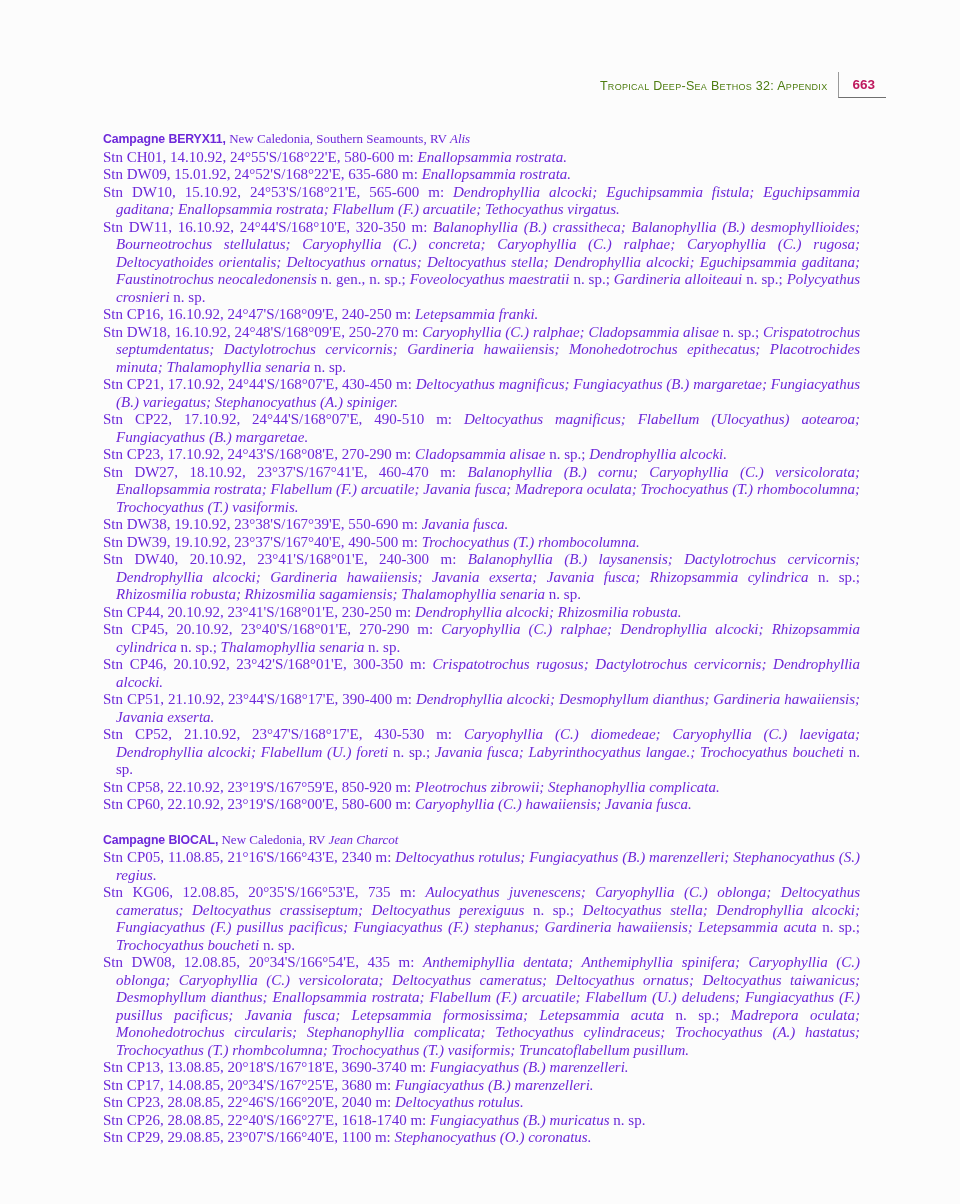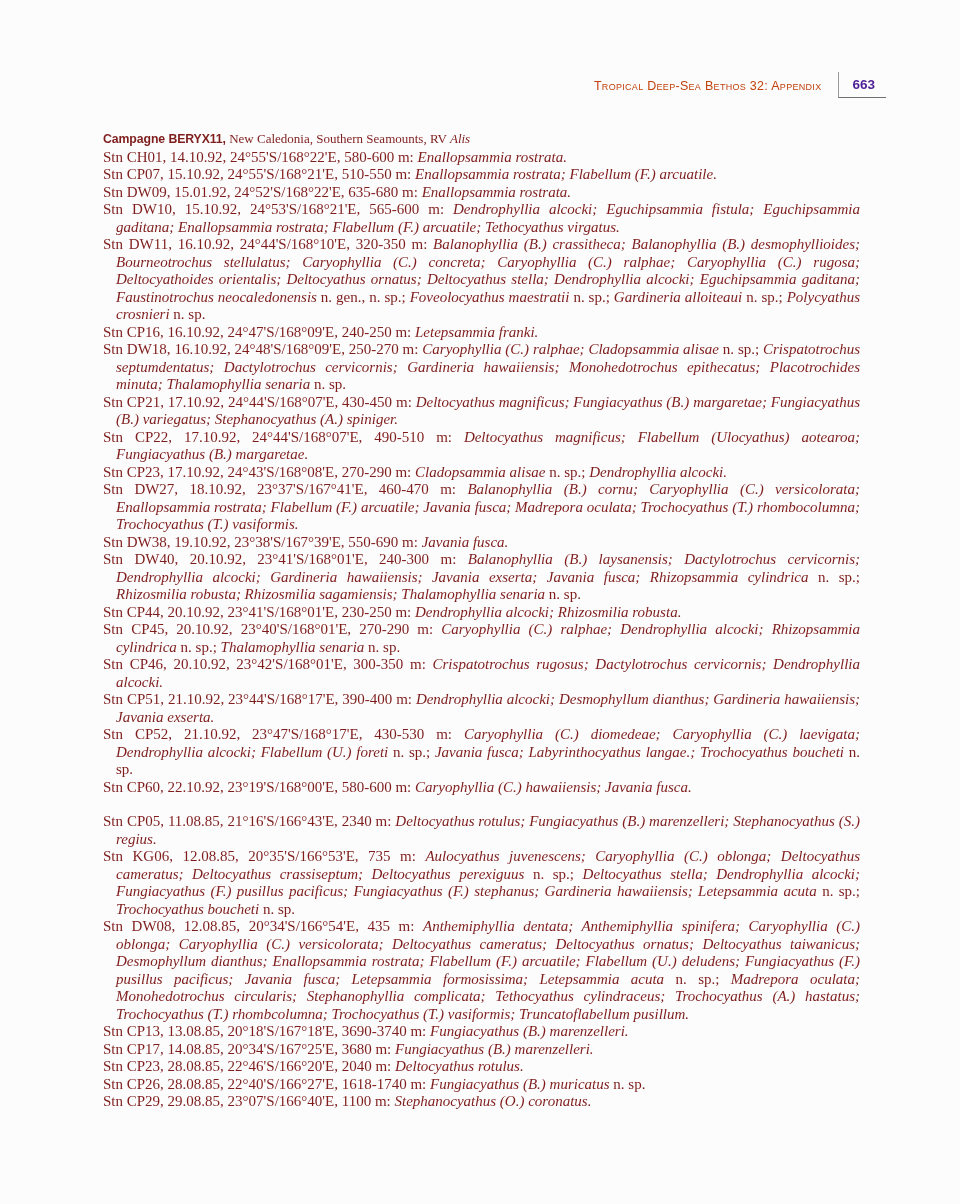--- a/index.html
+++ b/index.html
@@ -19,41 +19,41 @@
     position: absolute;
     top: 72px; right: 74px;
     display: flex;
     align-items: flex-end;
   }
   .rh-title {
     font-family: "Liberation Sans", sans-serif;
     font-variant: small-caps;
     font-size: 12.5px;
     letter-spacing: 0.3px;
-    color: #c2410c;
+    color: #4d7c0f;
     padding-bottom: 5px;
-    margin-right: 17px;
+    margin-right: 11px;
   }
   .rh-page-box {
     border-left: 1px solid #9a9a9a;
     border-bottom: 1px solid #6f6f6f;
     padding: 3px 11px 4px 13px;
   }
   .rh-page {
     font-family: "Liberation Sans", sans-serif;
     font-weight: 700;
     font-size: 13.5px;
-    color: #4c1d95;
+    color: #be185d;
   }
   
   .text-block {
     position: absolute;
     left: 103px; top: 130px;
     width: 757px;
-    color: #7f1d1d;
+    color: #6d28d9;
   }
   .section { margin: 0; }
   .section + .section { margin-top: 17px; }
   p.campaign-heading {
     margin: 0;
     font-size: 13px;
     line-height: 17.5px;
   }
   p.entry {
     margin: 0;
@@ -81,40 +81,42 @@
     <span class="rh-title">Tropical Deep-Sea Bethos 32: Appendix</span>
     <span class="rh-page-box">
       <span class="rh-page">663</span>
     </span>
   </div>
 
   <div class="text-block" id="content">
       <div class="section">
         <p class="campaign-heading"><span class="seg-b">Campagne BERYX11,</span><span class="seg-r"> New Caledonia, Southern Seamounts, RV </span><span class="seg-i">Alis</span></p>
         <p class="entry"><span class="seg-r">Stn CH01, 14.10.92, 24°55'S/168°22'E, 580-600 m: </span><span class="seg-i">Enallopsammia rostrata.</span></p>
-        <p class="entry"><span class="seg-r">Stn CP07, 15.10.92, 24°55'S/168°21'E, 510-550 m: </span><span class="seg-i">Enallopsammia rostrata; Flabellum (F.) arcuatile.</span></p>
         <p class="entry"><span class="seg-r">Stn DW09, 15.01.92, 24°52'S/168°22'E, 635-680 m: </span><span class="seg-i">Enallopsammia rostrata.</span></p>
         <p class="entry"><span class="seg-r">Stn DW10, 15.10.92, 24°53'S/168°21'E, 565-600 m: </span><span class="seg-i">Dendrophyllia alcocki; Eguchipsammia fistula; Eguchipsammia gaditana; Enallopsammia rostrata; Flabellum (F.) arcuatile; Tethocyathus virgatus.</span></p>
         <p class="entry"><span class="seg-r">Stn DW11, 16.10.92, 24°44'S/168°10'E, 320-350 m: </span><span class="seg-i">Balanophyllia (B.) crassitheca; Balanophyllia (B.) desmophyllioides; Bourneotrochus stellulatus; Caryophyllia (C.) concreta; Caryophyllia (C.) ralphae; Caryophyllia (C.) rugosa; Deltocyathoides orientalis; Deltocyathus ornatus; Deltocyathus stella; Dendrophyllia alcocki; Eguchipsammia gaditana; Faustinotrochus neocaledonensis</span><span class="seg-r"> n. gen., n. sp.; </span><span class="seg-i">Foveolocyathus maestratii</span><span class="seg-r"> n. sp.; </span><span class="seg-i">Gardineria alloiteaui</span><span class="seg-r"> n. sp.; </span><span class="seg-i">Polycyathus crosnieri</span><span class="seg-r"> n. sp.</span></p>
         <p class="entry"><span class="seg-r">Stn CP16, 16.10.92, 24°47'S/168°09'E, 240-250 m: </span><span class="seg-i">Letepsammia franki.</span></p>
         <p class="entry"><span class="seg-r">Stn DW18, 16.10.92, 24°48'S/168°09'E, 250-270 m: </span><span class="seg-i">Caryophyllia (C.) ralphae; Cladopsammia alisae</span><span class="seg-r"> n. sp.; </span><span class="seg-i">Crispatotrochus septumdentatus; Dactylotrochus cervicornis; Gardineria hawaiiensis; Monohedotrochus epithecatus; Placotrochides minuta; Thalamophyllia senaria</span><span class="seg-r"> n. sp.</span></p>
         <p class="entry"><span class="seg-r">Stn CP21, 17.10.92, 24°44'S/168°07'E, 430-450 m: </span><span class="seg-i">Deltocyathus magnificus; Fungiacyathus (B.) margaretae; Fungiacyathus (B.) variegatus; Stephanocyathus (A.) spiniger.</span></p>
         <p class="entry"><span class="seg-r">Stn CP22, 17.10.92, 24°44'S/168°07'E, 490-510 m: </span><span class="seg-i">Deltocyathus magnificus; Flabellum (Ulocyathus) aotearoa; Fungiacyathus (B.) margaretae.</span></p>
         <p class="entry"><span class="seg-r">Stn CP23, 17.10.92, 24°43'S/168°08'E, 270-290 m: </span><span class="seg-i">Cladopsammia alisae</span><span class="seg-r"> n. sp.; </span><span class="seg-i">Dendrophyllia alcocki.</span></p>
         <p class="entry"><span class="seg-r">Stn DW27, 18.10.92, 23°37'S/167°41'E, 460-470 m: </span><span class="seg-i">Balanophyllia (B.) cornu; Caryophyllia (C.) versicolorata; Enallopsammia rostrata; Flabellum (F.) arcuatile; Javania fusca; Madrepora oculata; Trochocyathus (T.) rhombocolumna; Trochocyathus (T.) vasiformis.</span></p>
         <p class="entry"><span class="seg-r">Stn DW38, 19.10.92, 23°38'S/167°39'E, 550-690 m: </span><span class="seg-i">Javania fusca.</span></p>
+        <p class="entry"><span class="seg-r">Stn DW39, 19.10.92, 23°37'S/167°40'E, 490-500 m: </span><span class="seg-i">Trochocyathus (T.) rhombocolumna.</span></p>
         <p class="entry"><span class="seg-r">Stn DW40, 20.10.92, 23°41'S/168°01'E, 240-300 m: </span><span class="seg-i">Balanophyllia (B.) laysanensis; Dactylotrochus cervicornis; Dendrophyllia alcocki; Gardineria hawaiiensis; Javania exserta; Javania fusca; Rhizopsammia cylindrica</span><span class="seg-r"> n. sp.; </span><span class="seg-i">Rhizosmilia robusta; Rhizosmilia sagamiensis; Thalamophyllia senaria</span><span class="seg-r"> n. sp.</span></p>
         <p class="entry"><span class="seg-r">Stn CP44, 20.10.92, 23°41'S/168°01'E, 230-250 m: </span><span class="seg-i">Dendrophyllia alcocki; Rhizosmilia robusta.</span></p>
         <p class="entry"><span class="seg-r">Stn CP45, 20.10.92, 23°40'S/168°01'E, 270-290 m: </span><span class="seg-i">Caryophyllia (C.) ralphae; Dendrophyllia alcocki; Rhizopsammia cylindrica</span><span class="seg-r"> n. sp.; </span><span class="seg-i">Thalamophyllia senaria</span><span class="seg-r"> n. sp.</span></p>
         <p class="entry"><span class="seg-r">Stn CP46, 20.10.92, 23°42'S/168°01'E, 300-350 m: </span><span class="seg-i">Crispatotrochus rugosus; Dactylotrochus cervicornis; Dendrophyllia alcocki.</span></p>
         <p class="entry"><span class="seg-r">Stn CP51, 21.10.92, 23°44'S/168°17'E, 390-400 m: </span><span class="seg-i">Dendrophyllia alcocki; Desmophyllum dianthus; Gardineria hawaiiensis; Javania exserta.</span></p>
         <p class="entry"><span class="seg-r">Stn CP52, 21.10.92, 23°47'S/168°17'E, 430-530 m: </span><span class="seg-i">Caryophyllia (C.) diomedeae; Caryophyllia (C.) laevigata; Dendrophyllia alcocki; Flabellum (U.) foreti</span><span class="seg-r"> n. sp.; </span><span class="seg-i">Javania fusca; Labyrinthocyathus langae.; Trochocyathus boucheti</span><span class="seg-r"> n. sp.</span></p>
+        <p class="entry"><span class="seg-r">Stn CP58, 22.10.92, 23°19'S/167°59'E, 850-920 m: </span><span class="seg-i">Pleotrochus zibrowii; Stephanophyllia complicata.</span></p>
         <p class="entry"><span class="seg-r">Stn CP60, 22.10.92, 23°19'S/168°00'E, 580-600 m: </span><span class="seg-i">Caryophyllia (C.) hawaiiensis; Javania fusca.</span></p>
       </div>
       <div class="section">
+        <p class="campaign-heading"><span class="seg-b">Campagne BIOCAL,</span><span class="seg-r"> New Caledonia, RV </span><span class="seg-i">Jean Charcot</span></p>
         <p class="entry"><span class="seg-r">Stn CP05, 11.08.85, 21°16'S/166°43'E, 2340 m: </span><span class="seg-i">Deltocyathus rotulus; Fungiacyathus (B.) marenzelleri; Stephanocyathus (S.) regius.</span></p>
         <p class="entry"><span class="seg-r">Stn KG06, 12.08.85, 20°35'S/166°53'E, 735 m: </span><span class="seg-i">Aulocyathus juvenescens; Caryophyllia (C.) oblonga; Deltocyathus cameratus; Deltocyathus crassiseptum; Deltocyathus perexiguus</span><span class="seg-r"> n. sp.; </span><span class="seg-i">Deltocyathus stella; Dendrophyllia alcocki; Fungiacyathus (F.) pusillus pacificus; Fungiacyathus (F.) stephanus; Gardineria hawaiiensis; Letepsammia acuta</span><span class="seg-r"> n. sp.; </span><span class="seg-i">Trochocyathus boucheti</span><span class="seg-r"> n. sp.</span></p>
         <p class="entry"><span class="seg-r">Stn DW08, 12.08.85, 20°34'S/166°54'E, 435 m: </span><span class="seg-i">Anthemiphyllia dentata; Anthemiphyllia spinifera; Caryophyllia (C.) oblonga; Caryophyllia (C.) versicolorata; Deltocyathus cameratus; Deltocyathus ornatus; Deltocyathus taiwanicus; Desmophyllum dianthus; Enallopsammia rostrata; Flabellum (F.) arcuatile; Flabellum (U.) deludens; Fungiacyathus (F.) pusillus pacificus; Javania fusca; Letepsammia formosissima; Letepsammia acuta</span><span class="seg-r"> n. sp.; </span><span class="seg-i">Madrepora oculata; Monohedotrochus circularis; Stephanophyllia complicata; Tethocyathus cylindraceus; Trochocyathus (A.) hastatus; Trochocyathus (T.) rhombcolumna; Trochocyathus (T.) vasiformis; Truncatoflabellum pusillum.</span></p>
         <p class="entry"><span class="seg-r">Stn CP13, 13.08.85, 20°18'S/167°18'E, 3690-3740 m: </span><span class="seg-i">Fungiacyathus (B.) marenzelleri.</span></p>
         <p class="entry"><span class="seg-r">Stn CP17, 14.08.85, 20°34'S/167°25'E, 3680 m: </span><span class="seg-i">Fungiacyathus (B.) marenzelleri.</span></p>
         <p class="entry"><span class="seg-r">Stn CP23, 28.08.85, 22°46'S/166°20'E, 2040 m: </span><span class="seg-i">Deltocyathus rotulus.</span></p>
         <p class="entry"><span class="seg-r">Stn CP26, 28.08.85, 22°40'S/166°27'E, 1618-1740 m: </span><span class="seg-i">Fungiacyathus (B.) muricatus</span><span class="seg-r"> n. sp.</span></p>
         <p class="entry"><span class="seg-r">Stn CP29, 29.08.85, 23°07'S/166°40'E, 1100 m: </span><span class="seg-i">Stephanocyathus (O.) coronatus.</span></p>
       </div>
     </div>

